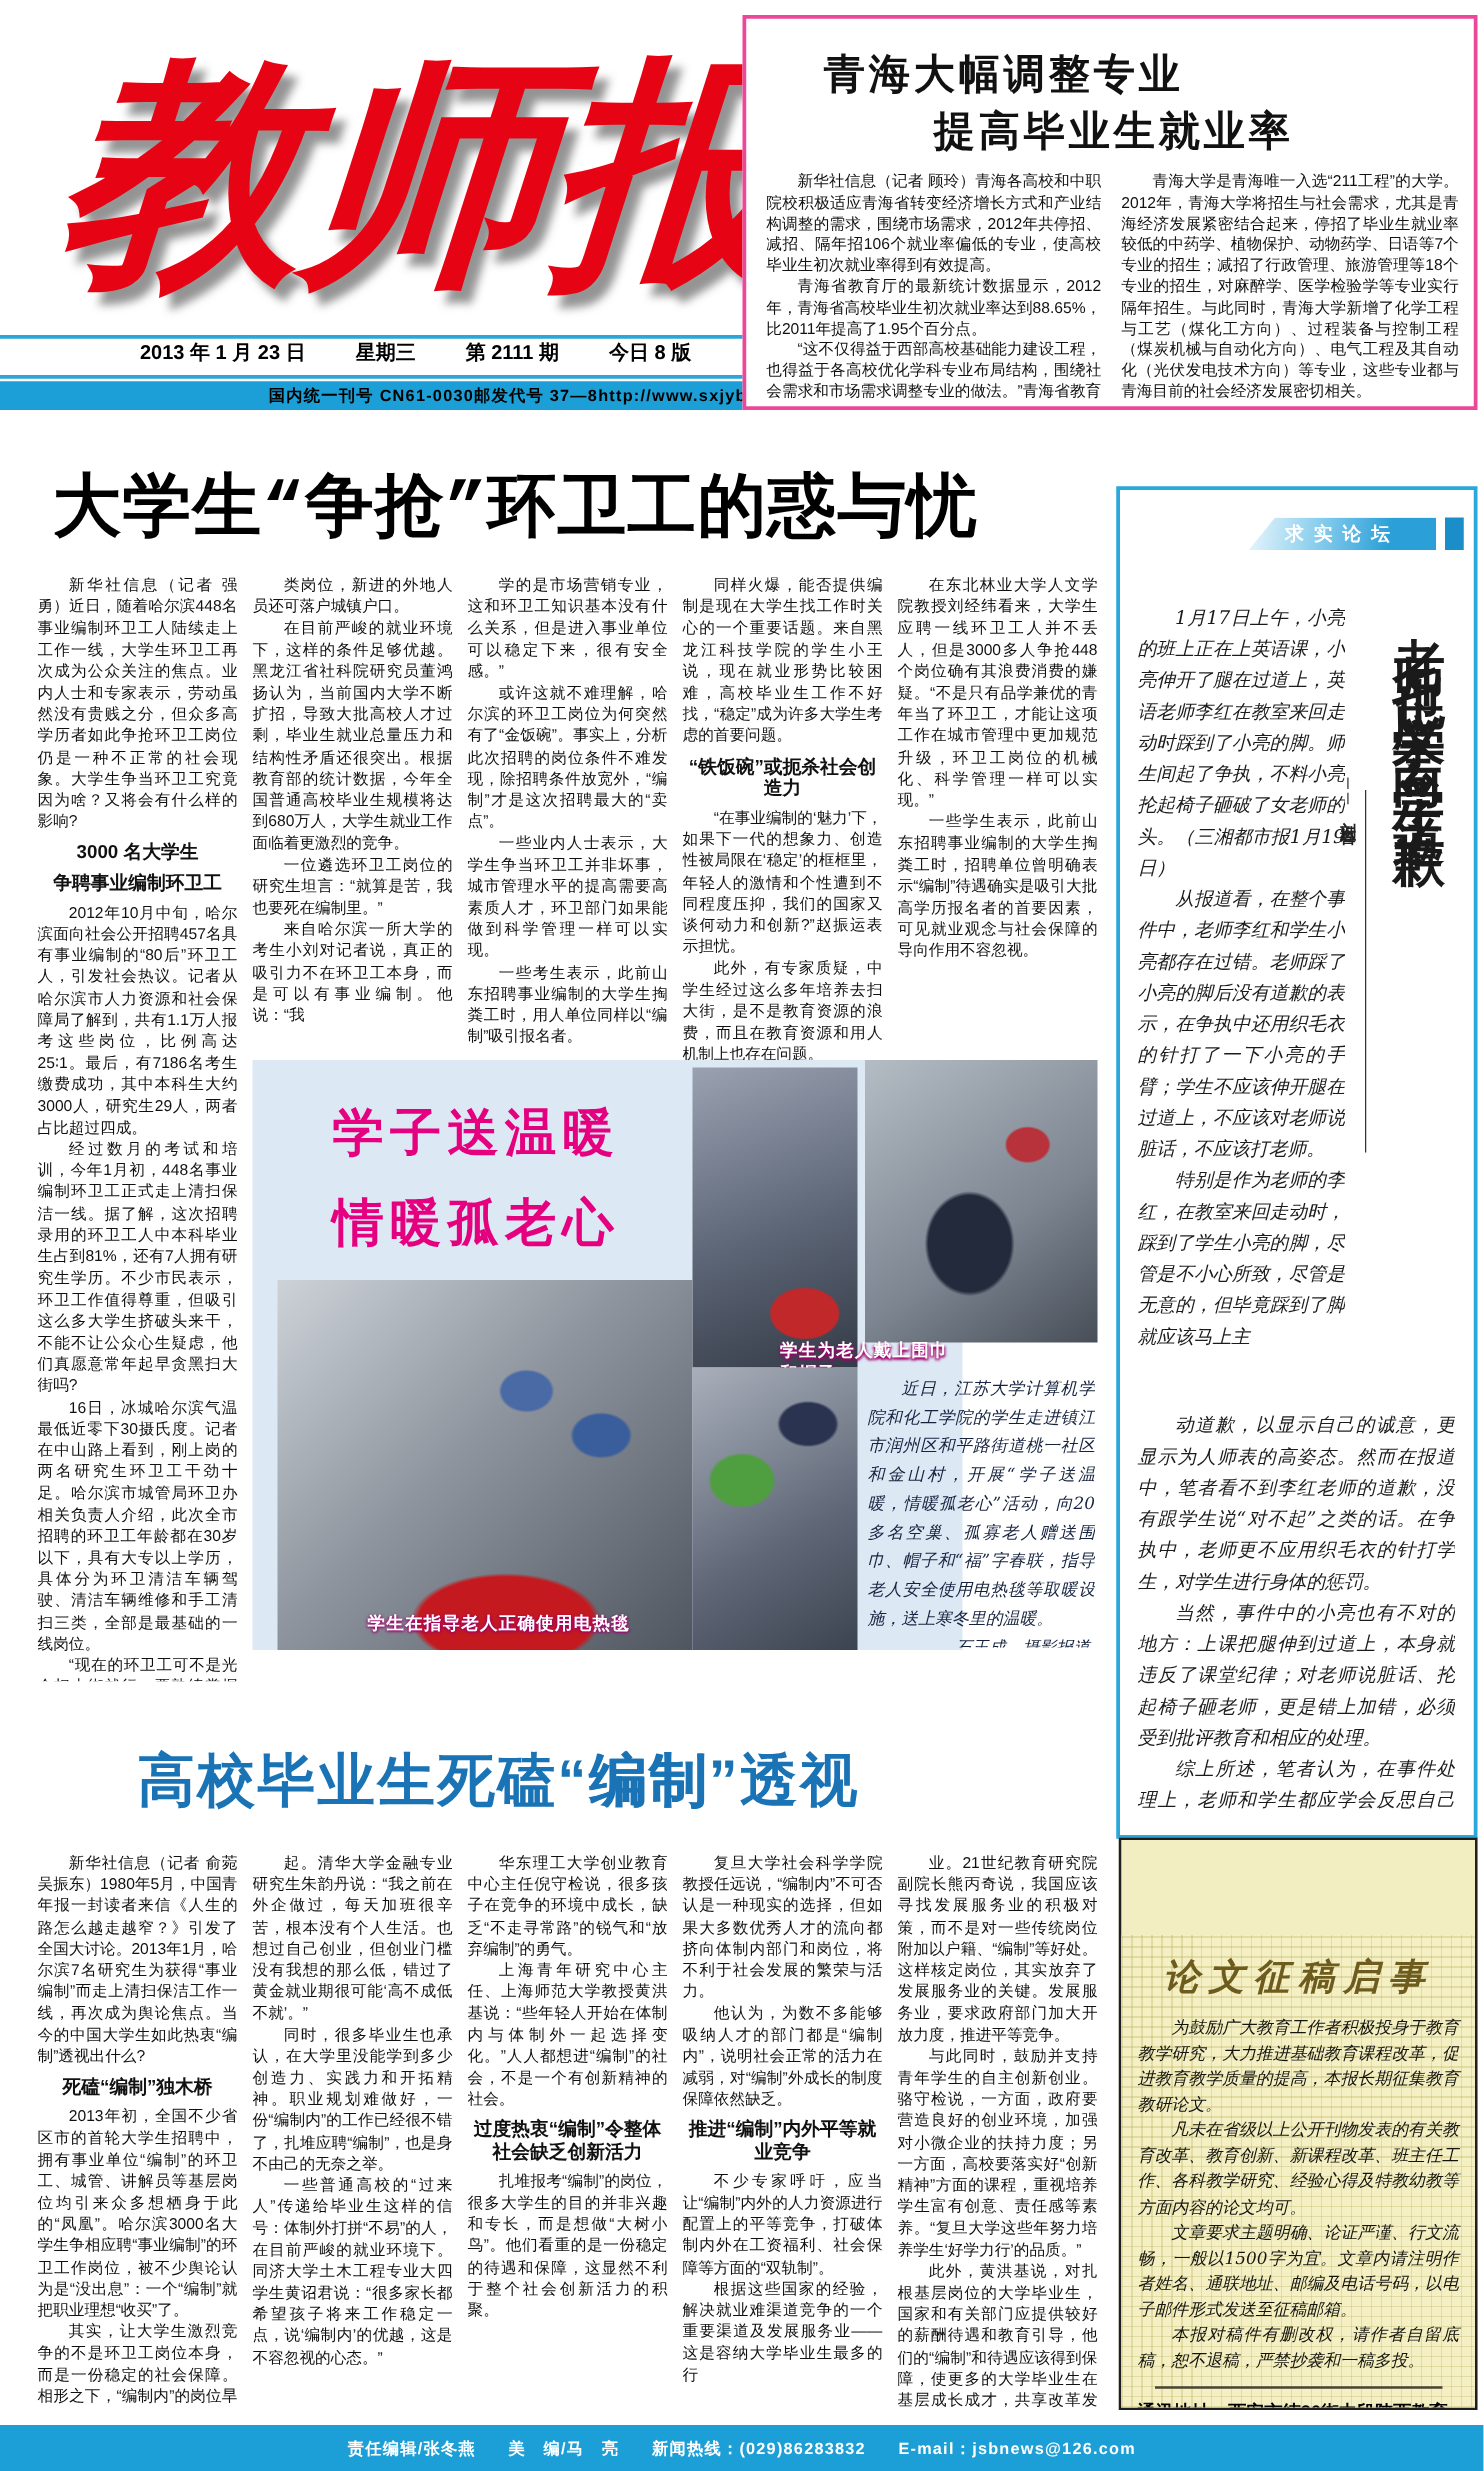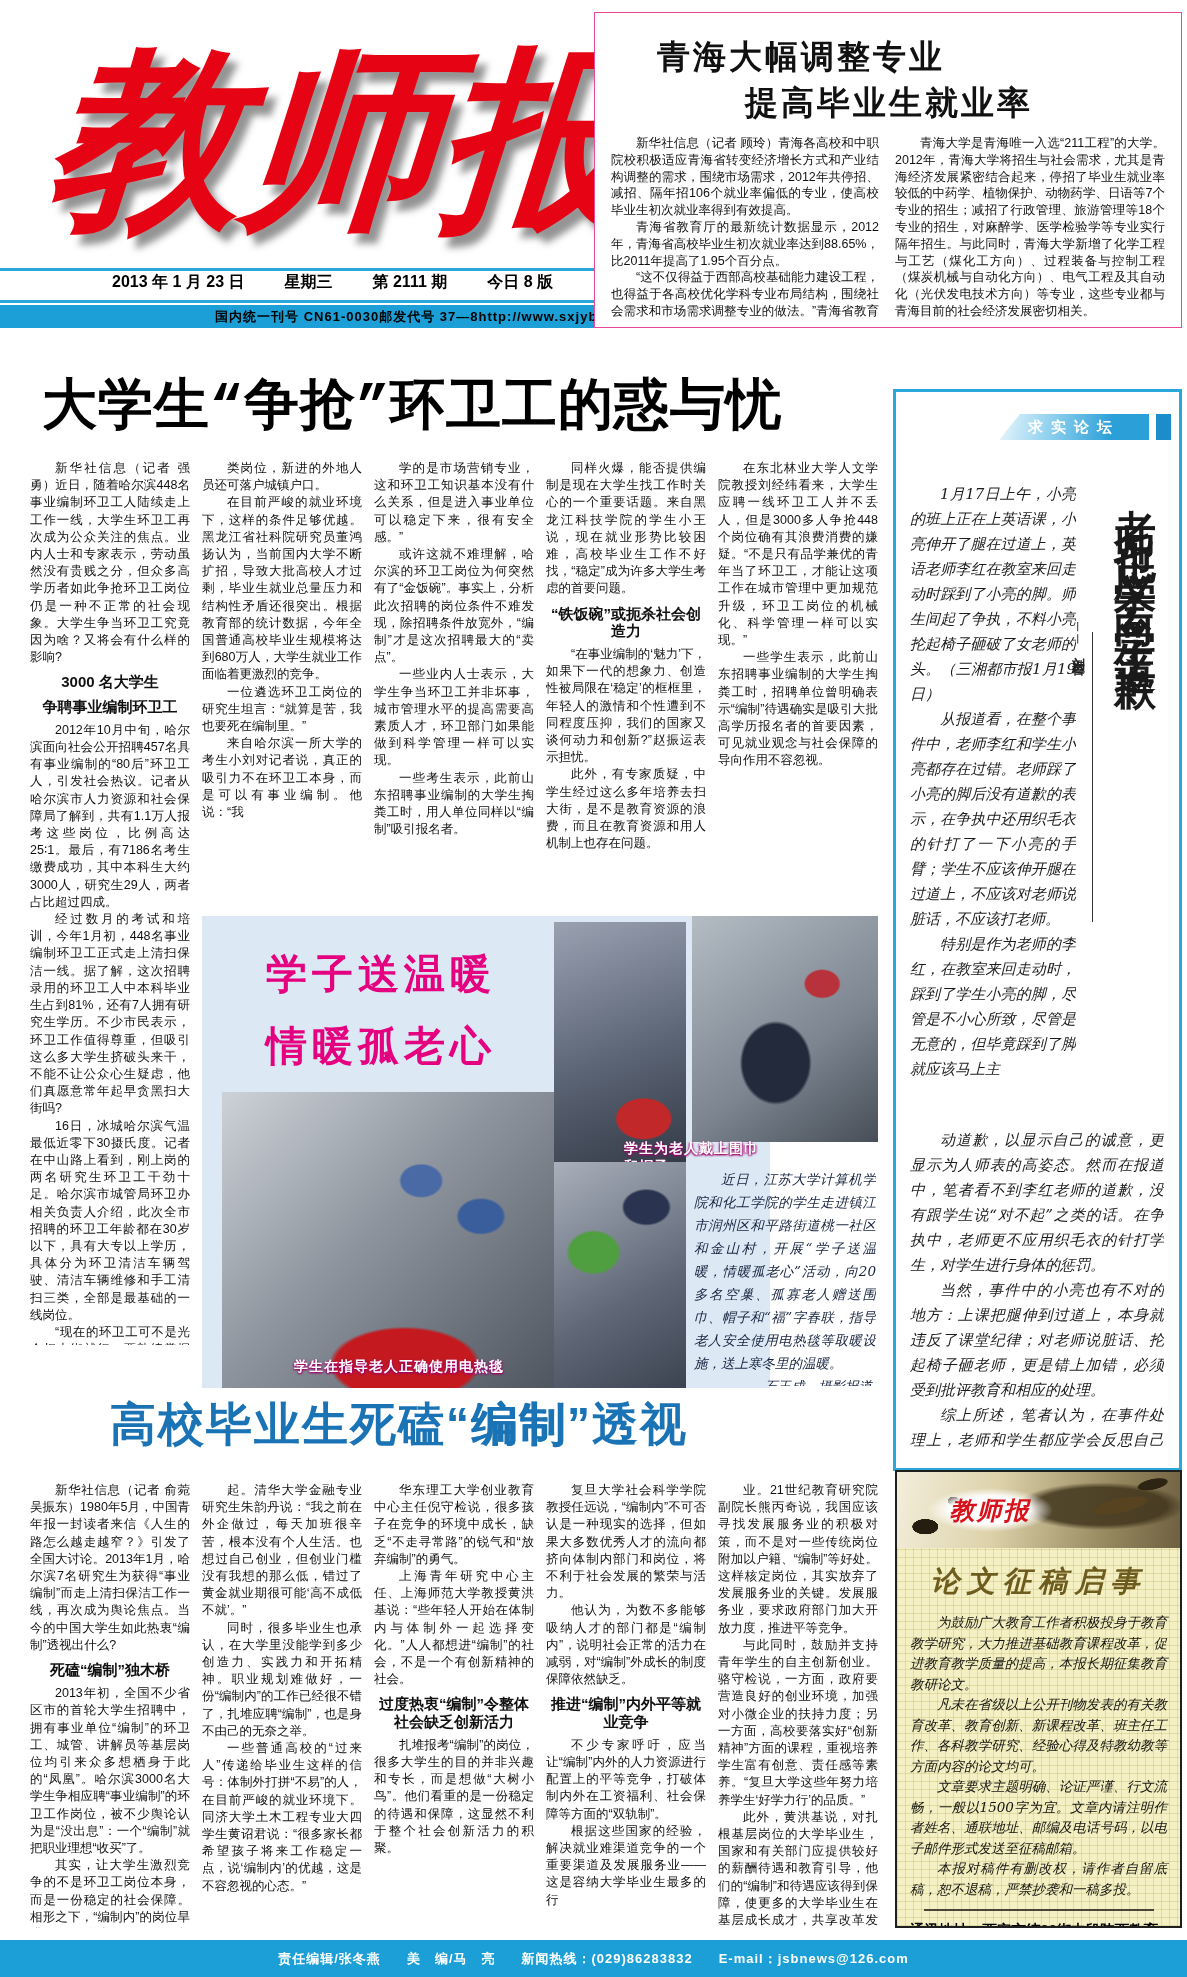--- a/index.html
+++ b/index.html
@@ -13,34 +13,34 @@
          font-size:196px;color:#e60414;transform:skewX(-4deg);
          text-shadow:9px 10px 7px rgba(60,60,60,.55);line-height:1;}
   .rule{position:absolute;left:0;height:3px;background:#2aa6d8;}
   .dateline{position:absolute;left:0;top:272px;width:855px;display:flex;gap:40px;
             padding-left:112px;box-sizing:border-box;font-weight:bold;font-size:16px;color:#000;}
   .infobar{position:absolute;left:0;top:305px;width:855px;height:23px;background:#1b9fd6;
            color:#000000;font-size:13px;font-weight:bold;display:flex;align-items:center;
            justify-content:center;letter-spacing:1px;}
   
   .tr-box{position:absolute;left:594px;top:12px;width:588px;height:316px;
-          border:1px solid #ec4899;box-sizing:border-box;background:#fff;}
+          border:3px solid #ec4899;box-sizing:border-box;background:#fff;}
   .tr-h1{position:absolute;left:62px;top:22px;font-size:33px;font-weight:900;letter-spacing:3px;}
   .tr-h2{position:absolute;left:150px;top:68px;font-size:33px;font-weight:900;letter-spacing:3px;}
   .tr-col{position:absolute;top:122px;height:184px;overflow:hidden;font-size:12.5px;
           line-height:16.8px;text-align:justify;}
   
   .col{position:absolute;width:160px;overflow:hidden;font-size:12.5px;line-height:17.2px;}
   .para{text-indent:2em;text-align:justify;}
   .subhead{font-weight:bold;text-align:center;font-size:15px;margin:7px 0;text-indent:0;}
   
   .main-hl{position:absolute;left:42px;top:368px;font-size:55px;font-weight:900;
            letter-spacing:1px;color:#000000;font-family:Liberation Mono, monospace;}
   
-  .collage{position:absolute;left:202px;top:916px;width:568px;height:472px;background:#dce8f4;}
+  .collage{position:absolute;left:202px;top:848px;width:568px;height:472px;background:#dce8f4;}
   .slogan{position:absolute;left:14px;top:22px;width:330px;text-align:center;
           font-weight:900;font-size:41px;letter-spacing:5px;color:#e4007f;line-height:72px;}
   .photo{position:absolute;overflow:hidden;}
   .cap{position:absolute;color:#fff;font-weight:bold;font-size:14px;letter-spacing:1px;
        text-shadow:1px 1px 2px #a0006d,-1px 1px 2px #a0006d;}
   .story{position:absolute;left:492px;top:252px;width:182px;height:218px;
          font-family:"DejaVu Serif",serif;font-style:italic;font-size:13.5px;
          line-height:23px;color:#16233f;overflow:hidden;}
   .story .para{text-indent:2em;text-align:justify;}
   .credit{text-align:right;padding-right:4px;font-style:italic;}
@@ -244,24 +244,20 @@
       <div class="para">不少专家呼吁，应当让“编制”内外的人力资源进行配置上的平等竞争，打破体制内外在工资福利、社会保障等方面的“双轨制”。</div>
       <div class="para">根据这些国家的经验，解决就业难渠道竞争的一个重要渠道及发展服务业——这是容纳大学毕业生最多的行</div>
     </div>
   <div class="col" style="left:718px;top:1482px;height:446px;">
       <div class="para">业。21世纪教育研究院副院长熊丙奇说，我国应该寻找发展服务业的积极对策，而不是对一些传统岗位附加以户籍、“编制”等好处。这样核定岗位，其实放弃了发展服务业的关键。发展服务业，要求政府部门加大开放力度，推进平等竞争。</div>
       <div class="para">与此同时，鼓励并支持青年学生的自主创新创业。骆守检说，一方面，政府要营造良好的创业环境，加强对小微企业的扶持力度；另一方面，高校要落实好“创新精神”方面的课程，重视培养学生富有创意、责任感等素养。“复旦大学这些年努力培养学生‘好学力行’的品质。”</div>
       <div class="para">此外，黄洪基说，对扎根基层岗位的大学毕业生，国家和有关部门应提供较好的薪酬待遇和教育引导，他们的“编制”和待遇应该得到保障，使更多的大学毕业生在基层成长成才，共享改革发展的利益。</div>
     </div>
 
   <div class="paper">
-    <div class="paper-head">
-      <div class="brush"></div>
-      <div class="paper-logo">教师报</div>
-    </div>
     <div class="paper-body">
       <div class="paper-title">论文征稿启事</div>
       <div class="paper-paras">
           <div class="para">为鼓励广大教育工作者积极投身于教育教学研究，大力推进基础教育课程改革，促进教育教学质量的提高，本报长期征集教育教研论文。</div>
           <div class="para">凡未在省级以上公开刊物发表的有关教育改革、教育创新、新课程改革、班主任工作、各科教学研究、经验心得及特教幼教等方面内容的论文均可。</div>
           <div class="para">文章要求主题明确、论证严谨、行文流畅，一般以1500字为宜。文章内请注明作者姓名、通联地址、邮编及电话号码，以电子邮件形式发送至征稿邮箱。</div>
           <div class="para">本报对稿件有删改权，请作者自留底稿，恕不退稿，严禁抄袭和一稿多投。</div>
         </div>
       <div class="paper-div"></div>
       <div class="contact">

